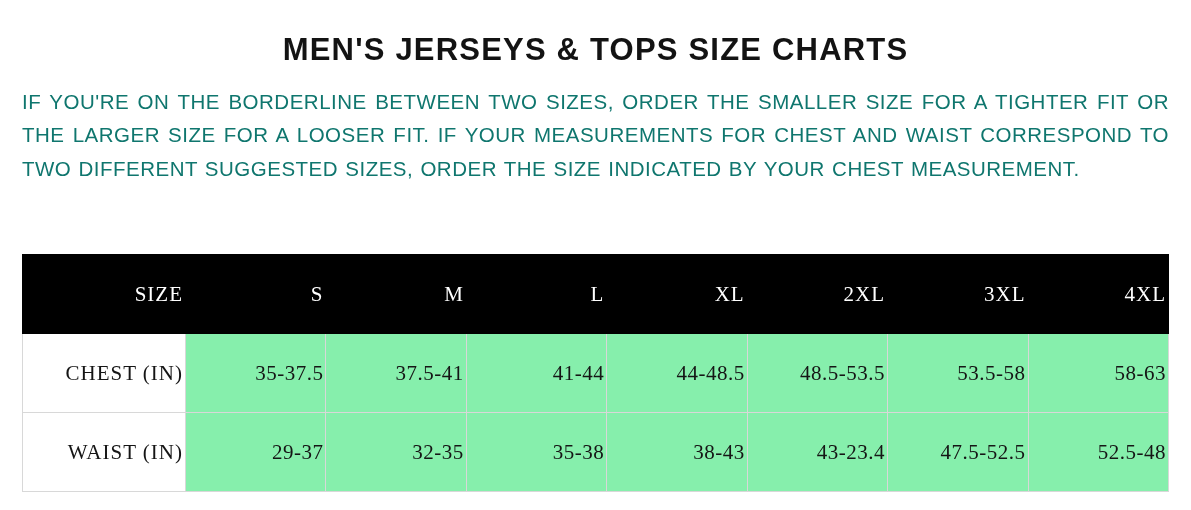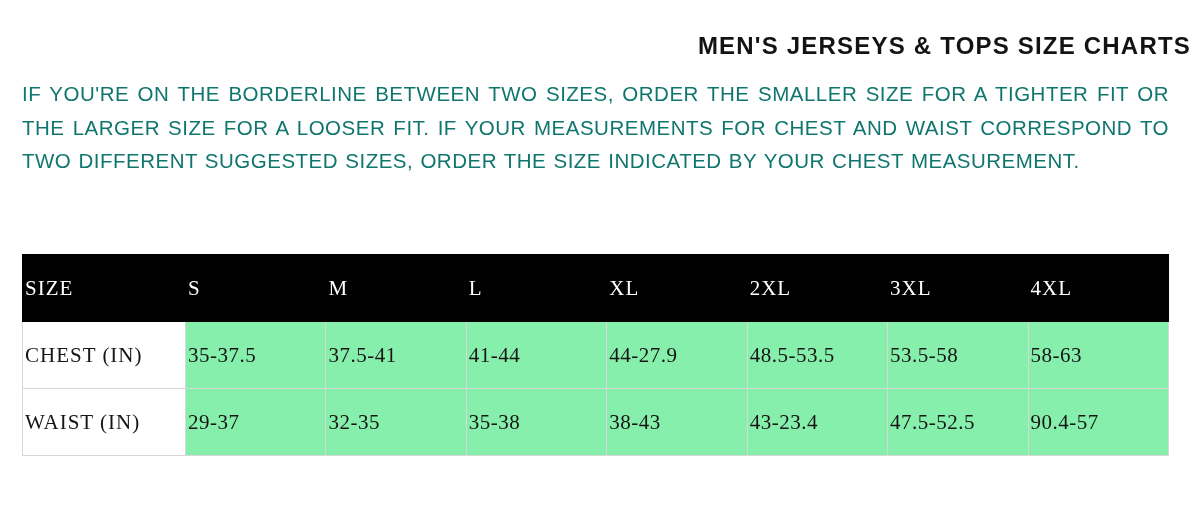--- a/index.html
+++ b/index.html
@@ -15,24 +15,24 @@
     overflow: hidden;
   }
   .page {
     width: 1191px;
     height: 510px;
     box-sizing: border-box;
     padding: 0;
     position: relative;
   }
   .title {
-    text-align: right;
+    text-align: center;
     font-family: "Liberation Sans", sans-serif;
     font-weight: bold;
-    font-size: 24px;
+    font-size: 31px;
     letter-spacing: 1.2px;
     color: #131313;
     margin: 0;
     padding-top: 33px;
     line-height: 1.1;
   }
   .intro {
     margin: 0;
     padding: 18px 22px 0 22px;
     font-family: "Liberation Sans", sans-serif;
@@ -52,24 +52,24 @@
   }
   table.size-chart {
     border-collapse: collapse;
     width: 100%;
     table-layout: fixed;
     font-family: "Liberation Serif", serif;
   }
   table.size-chart th,
   table.size-chart td {
     border: 1px solid #d8d8d8;
-    text-align: left;
+    text-align: right;
     font-size: 21px;
     height: 58px;
-    padding: 4px 2px;
+    padding: 10px 2px;
     letter-spacing: 0.5px;
     color: #151515;
     font-weight: normal;
     white-space: nowrap;
   }
   table.size-chart thead th {
     background: #000000;
     color: #ffffff;
     border: 1px solid #000000;
     height: 58px;
@@ -119,32 +119,32 @@
           <th>3XL</th>
           <th>4XL</th>
         </tr>
       </thead>
       <tbody>
         <tr>
           <td>CHEST (IN)</td>
           <td>35-37.5</td>
           <td>37.5-41</td>
           <td>41-44</td>
-          <td>44-27.9</td>
+          <td>44-48.5</td>
           <td>48.5-53.5</td>
           <td>53.5-58</td>
           <td>58-63</td>
         </tr>
         <tr>
           <td>WAIST (IN)</td>
           <td>29-37</td>
           <td>32-35</td>
           <td>35-38</td>
           <td>38-43</td>
           <td>43-23.4</td>
           <td>47.5-52.5</td>
-          <td>90.4-57</td>
+          <td>52.5-48</td>
         </tr>
       </tbody>
     </table>
   </div>
 
 </div>
 
 </body></html>

